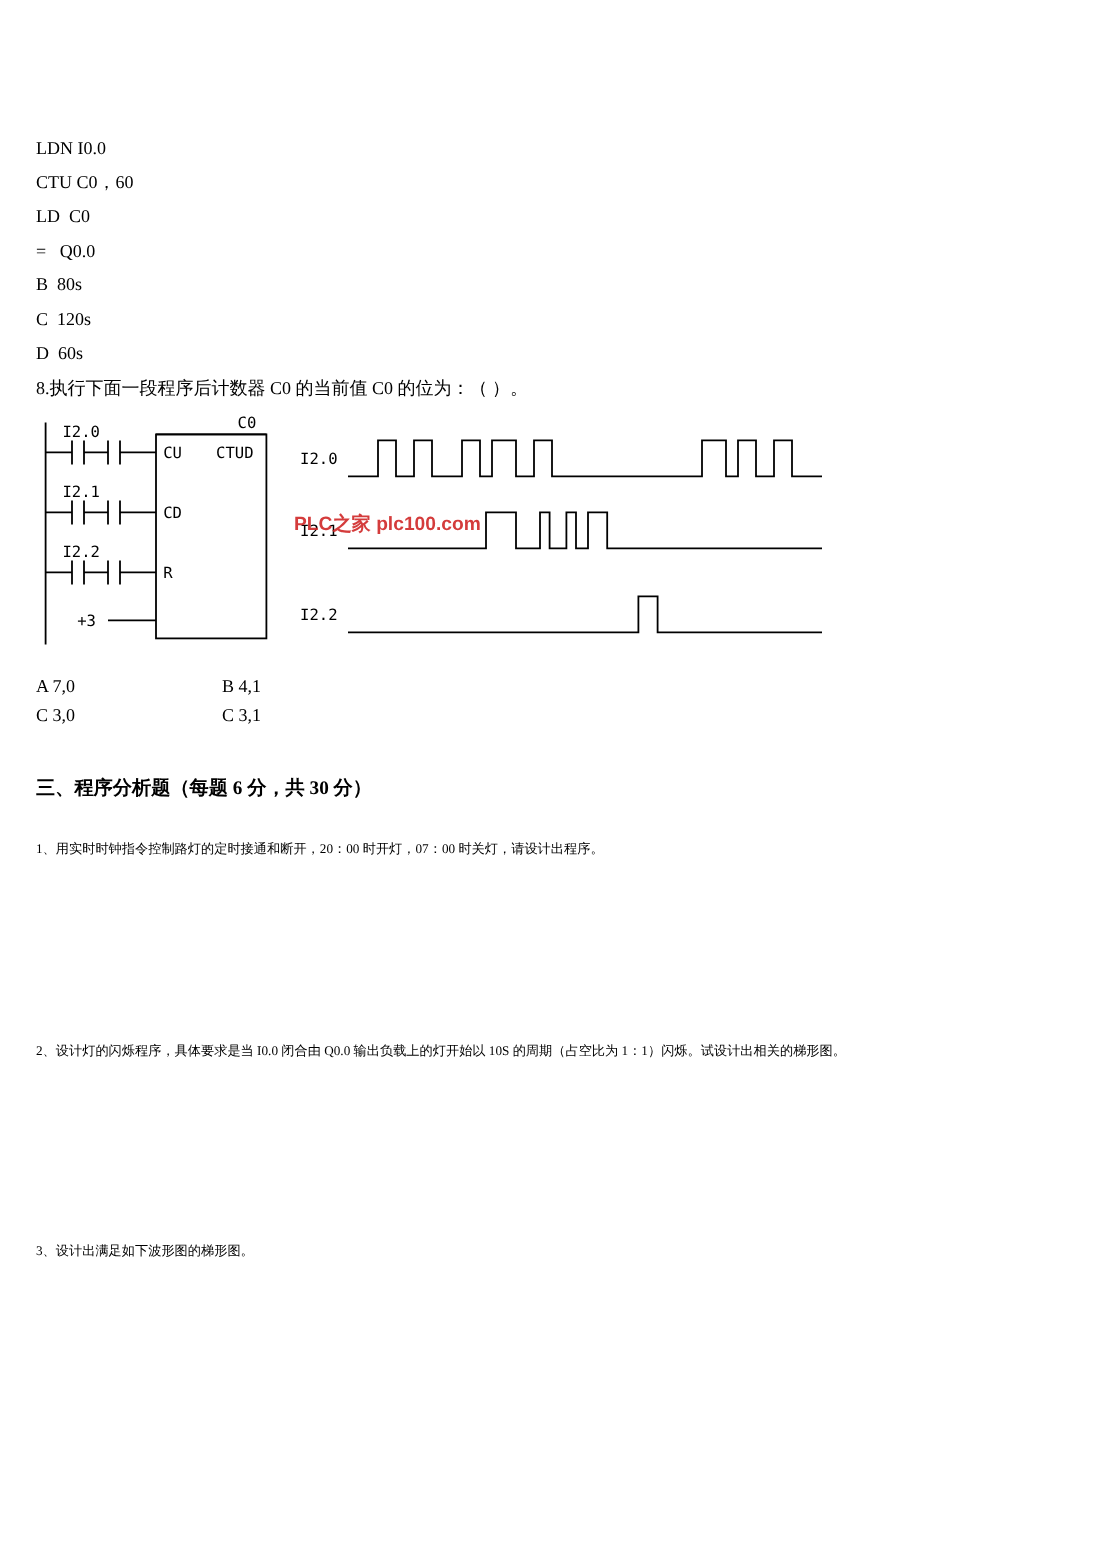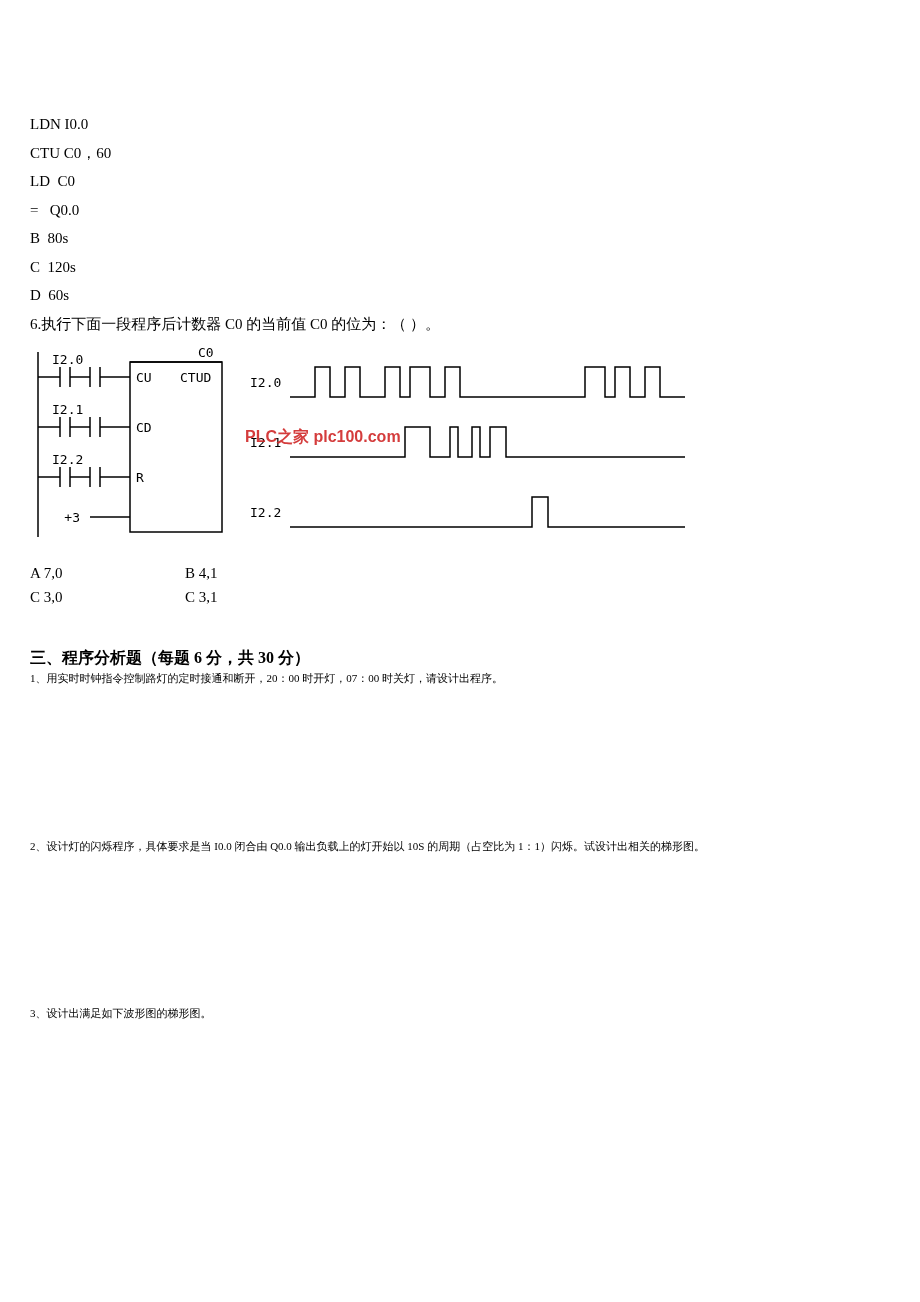--- a/index.html
+++ b/index.html
@@ -29,21 +29,21 @@
     display: flex;
     font-family: "Times New Roman", serif;
     font-size: 15px;
   }
   .answer-row .col1 { width: 155px; }
   .answer-row .col2 { }
   .section-title {
     font-weight: bold;
     font-size: 16px;
     margin-top: 36px;
-    margin-bottom: 0;
+    margin-bottom: 30px;
   }
   .para {
     text-align: justify;
     font-size: 11px;
     margin-bottom: 150px;
   }
   .para.last { margin-bottom: 0; }
   svg { display: block; }
   .watermark {
     fill: #d02828;
@@ -59,21 +59,21 @@
 <div class="code-block">
   <div class="code-line">LDN I0.0</div>
   <div class="code-line">CTU C0，60</div>
   <div class="code-line">LD  C0</div>
   <div class="code-line">=   Q0.0</div>
   <div class="code-line">B  80s</div>
   <div class="code-line">C  120s</div>
   <div class="code-line">D  60s</div>
 </div>
 
-<div class="q5-line">6.执行下面一段程序后计数器 C0 的当前值 C0 的位为：（          ）。</div>
+<div class="q5-line">8.执行下面一段程序后计数器 C0 的当前值 C0 的位为：（          ）。</div>
 
 <div class="diagram-wrap">
 <svg width="660" height="215" viewBox="0 0 660 215">
 
   <line x1="8" y1="10" x2="8" y2="195" stroke="#000" stroke-width="1.5"></line>
 
   <line x1="8" y1="35" x2="30" y2="35" stroke="#000" stroke-width="1.5"></line>
   <line x1="30" y1="25" x2="30" y2="45" stroke="#000" stroke-width="1.5"></line>
   <line x1="40" y1="25" x2="40" y2="45" stroke="#000" stroke-width="1.5"></line>
   <line x1="40" y1="35" x2="60" y2="35" stroke="#000" stroke-width="1.5"></line>

